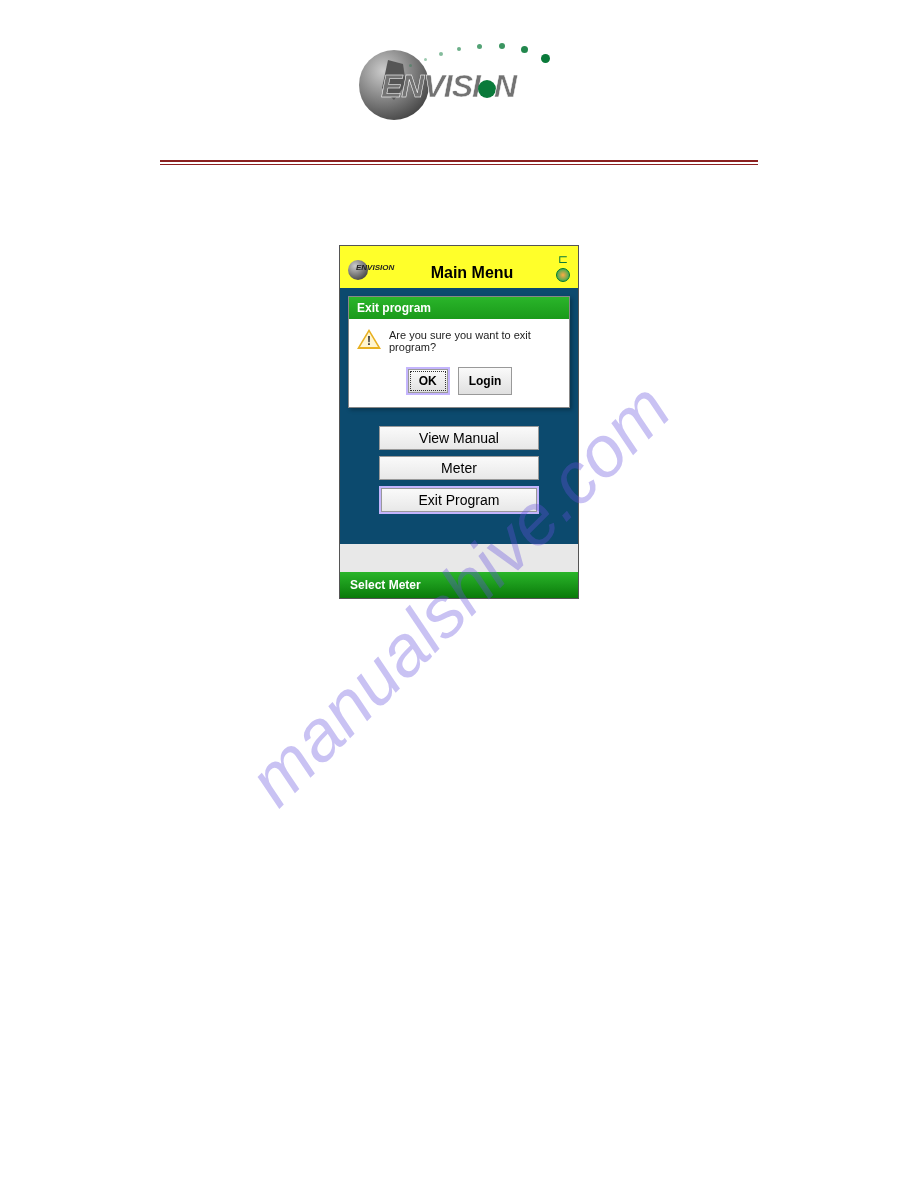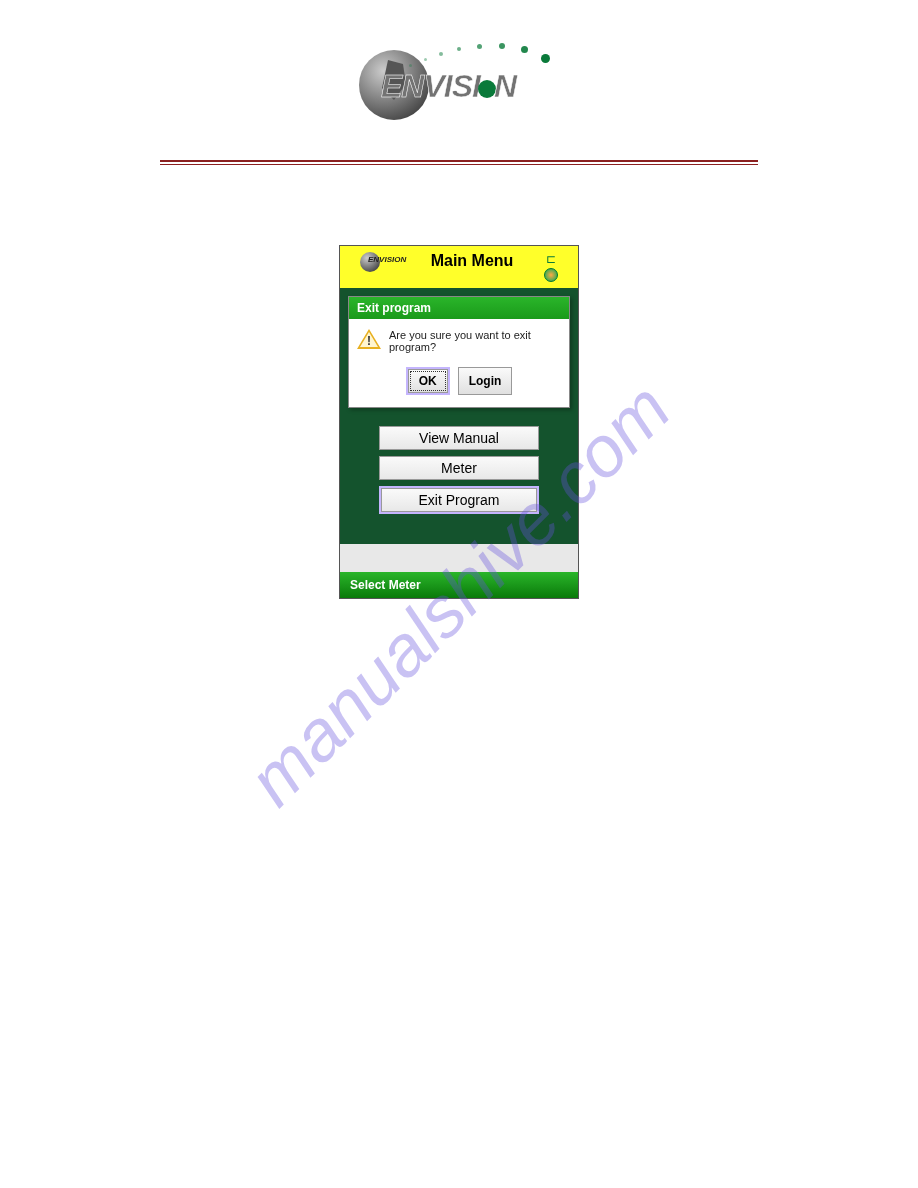--- a/index.html
+++ b/index.html
@@ -113,23 +113,23 @@
       position: absolute;
       width: 6px;
       height: 6px;
     }
     .win-flag::before { background: #ff4; top:0; left:0; box-shadow: 7px 0 0 #4f4, 0 7px 0 #4af, 7px 7px 0 #f44; }
     .status-right { margin-left: auto; display: flex; gap: 4px; align-items: center; }
     .signal-icon::before { content: "⇄"; font-size: 11px; }
     .volume-icon::before { content: "◀"; font-size: 9px; }
     .titlebar {
       background: #ffff2a;
-      padding: 6px 20px;
-      display: flex;
-      align-items: flex-start;
+      padding: 6px 8px;
+      display: flex;
+      align-items: flex-end;
       gap: 8px;
     }
     .titlebar .mini-logo {
       width: 40px;
       height: 22px;
       position: relative;
     }
     .mini-globe {
       width: 20px;
       height: 20px;
@@ -159,21 +159,21 @@
       gap: 2px;
       align-items: center;
     }
     .bell-icon { color: #0a7a3a; font-size: 12px; }
     .refresh-icon {
       width: 14px; height: 14px; border-radius: 50%;
       background: radial-gradient(#fa4, #0a5);
       border: 1px solid #073;
     }
     .device-body {
-      background: #14532d;
+      background: #0c4a6e;
       padding: 8px 8px 30px;
     }
     .dialog {
       background: #fff;
       border: 1px solid #888;
       box-shadow: 2px 2px 4px rgba(0,0,0,0.3);
     }
     .dialog-header {
       background: linear-gradient(#2ab52a, #1a9a1a);
       color: #fff;

